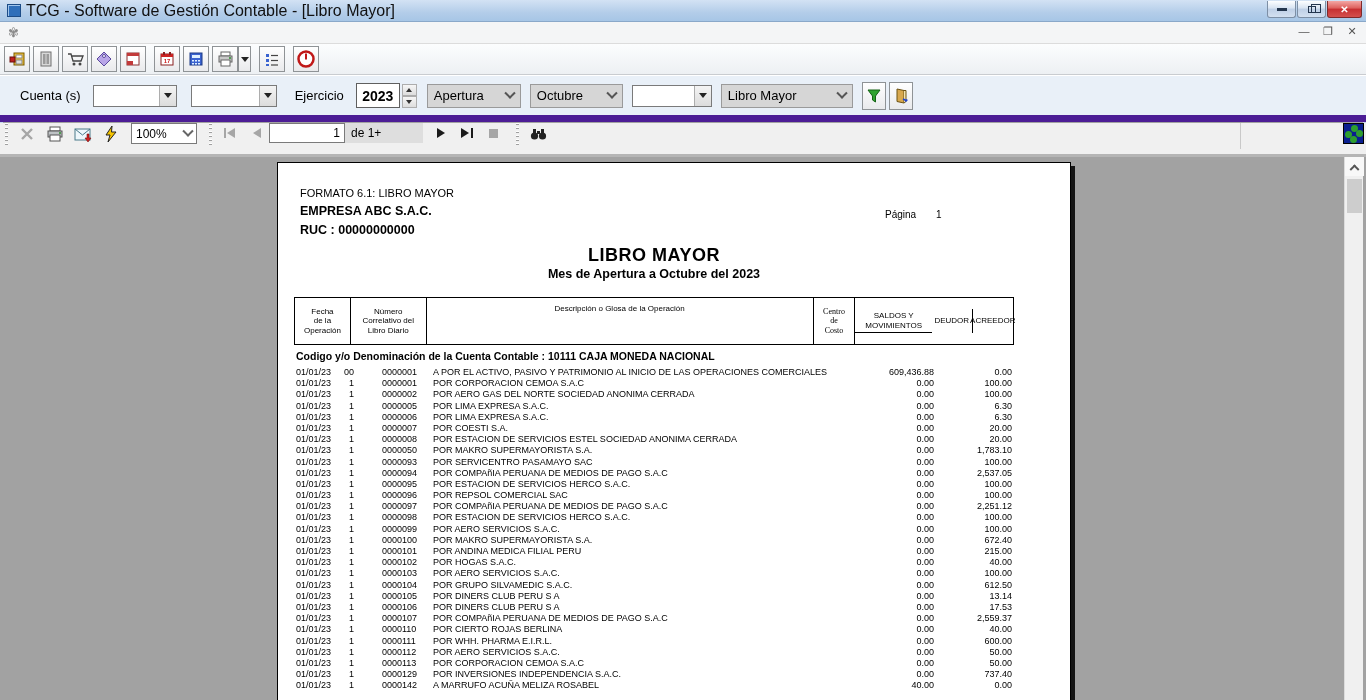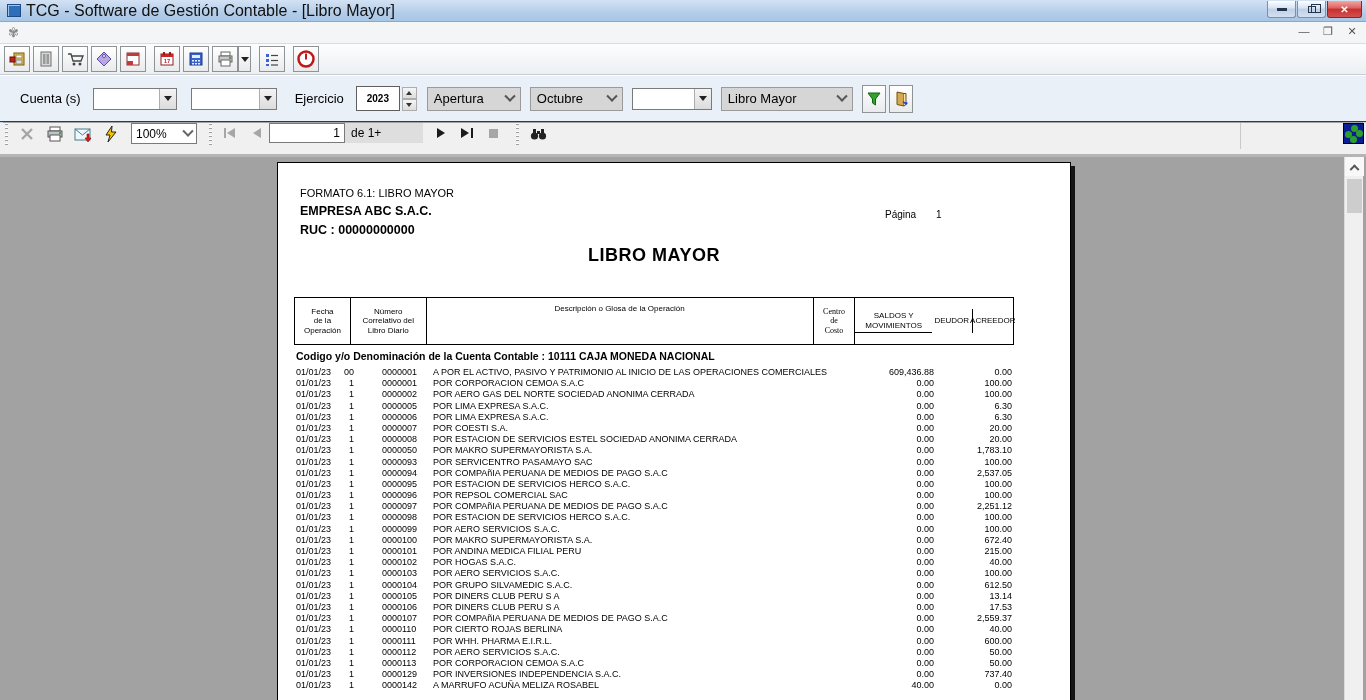--- a/index.html
+++ b/index.html
@@ -34,31 +34,31 @@
     background:linear-gradient(#fcfdfe,#edf0f3); border-bottom:1px solid #c9ccd0; display:flex; align-items:center; padding-left:4px; }
   .tbtn { width:26px; height:26px; border:1px solid #8f9396; background:linear-gradient(#ffffff,#e9eaec);
     box-shadow:inset 0 1px 0 #fff; display:flex; align-items:center; justify-content:center; margin-right:3px; }
   .tb-gap { width:5px; }
   .drop-arrow-btn { width:13px; height:26px; border:1px solid #8f9396; background:linear-gradient(#ffffff,#e9eaec);
     display:flex; align-items:center; justify-content:center; margin-right:3px; margin-left:-3px; }
   .tri-down { width:0; height:0; border-left:4px solid transparent; border-right:4px solid transparent; border-top:5px solid #222; }
 
   
   .filterbar { position:absolute; left:-3px; top:75px; width:1366px; height:47px; background:#e9f0f8;
-    border-top:1px solid #fff; border-bottom:1px solid #4c1d95; display:flex; align-items:center; font-size:13px; color:#000; }
+    border-top:1px solid #fff; border-bottom:7px solid #4c1d95; display:flex; align-items:center; font-size:13px; color:#000; }
   .flabel { margin:0 12px 0 20px; }
   .combo-classic { height:22px; background:#fff; border:1px solid #7a7a7a; display:flex; }
   .combo-classic .field { flex:1; }
   .combo-classic .btn { width:17px; border-left:1px solid #adadad; background:linear-gradient(#f4f4f4,#dcdcdc);
     display:flex; align-items:center; justify-content:center; }
   .combo-classic .btn .tri-down { border-left-width:4px; border-right-width:4px; border-top-width:5px; }
   .combo-gray { height:24px; background:#d6d6d6; border:1px solid #9a9a9a; display:flex; align-items:center; padding:0 6px; }
   .combo-gray .val { flex:1; font-size:13px; }
   .chev { width:8px; height:8px; border-right:2px solid #555; border-bottom:2px solid #555; transform:rotate(45deg) translate(-2px,-2px); }
-  .yearbox { width:44px; height:25px; border:1px solid #5f5f5f; background:#fff; font-weight:bold; font-size:10px;
+  .yearbox { width:44px; height:25px; border:1px solid #5f5f5f; background:#fff; font-weight:bold; font-size:14px;
     display:flex; align-items:center; justify-content:center; }
   .spinner { display:flex; flex-direction:column; margin-left:2px; }
   .spin-btn { width:15px; height:12px; border:1px solid #adadad; background:linear-gradient(#f6f6f6,#ddd);
     display:flex; align-items:center; justify-content:center; }
   .tri-up-s { width:0; height:0; border-left:3px solid transparent; border-right:3px solid transparent; border-bottom:4px solid #333; }
   .tri-down-s { width:0; height:0; border-left:3px solid transparent; border-right:3px solid transparent; border-top:4px solid #333; }
   .sqbtn { width:24px; height:28px; border:1px solid #8f9396; background:linear-gradient(#ffffff,#e9eaec); display:flex; align-items:center; justify-content:center; }
 
   
   .rpt-toolbar { position:absolute; left:-3px; top:123px; width:1366px; height:34px; background:#f0f0f0;
@@ -390,20 +390,21 @@
   </div>
 
   <div class="preview">
     <div class="page">
       <div class="abs fmt" style="left:22px; top:24px;">FORMATO 6.1: LIBRO MAYOR</div>
       <div class="abs company" style="left:22px; top:41px;">EMPRESA ABC S.A.C.</div>
       <div class="abs pagina" style="left:607px; top:46px;">Página</div>
       <div class="abs pagina" style="left:658px; top:46px;">1</div>
       <div class="abs ruc" style="left:22px; top:60px;">RUC : 00000000000</div>
       <div class="abs rpt-title" style="left:16px; top:82px; width:720px;">LIBRO MAYOR</div>
+      <div class="abs rpt-sub" style="left:16px; top:104px; width:720px;">Mes de Apertura a Octubre del 2023</div>
 
       <div class="hdr-table">
         <div class="hcell hc-fecha">Fecha
 de la
 Operación</div>
         <div class="hcell hc-num">Número
 Correlativo del
 Libro Diario</div>
         <div class="hcell hc-desc">Descripción o Glosa de la Operación</div>
         <div class="hcell hc-centro">Centro

